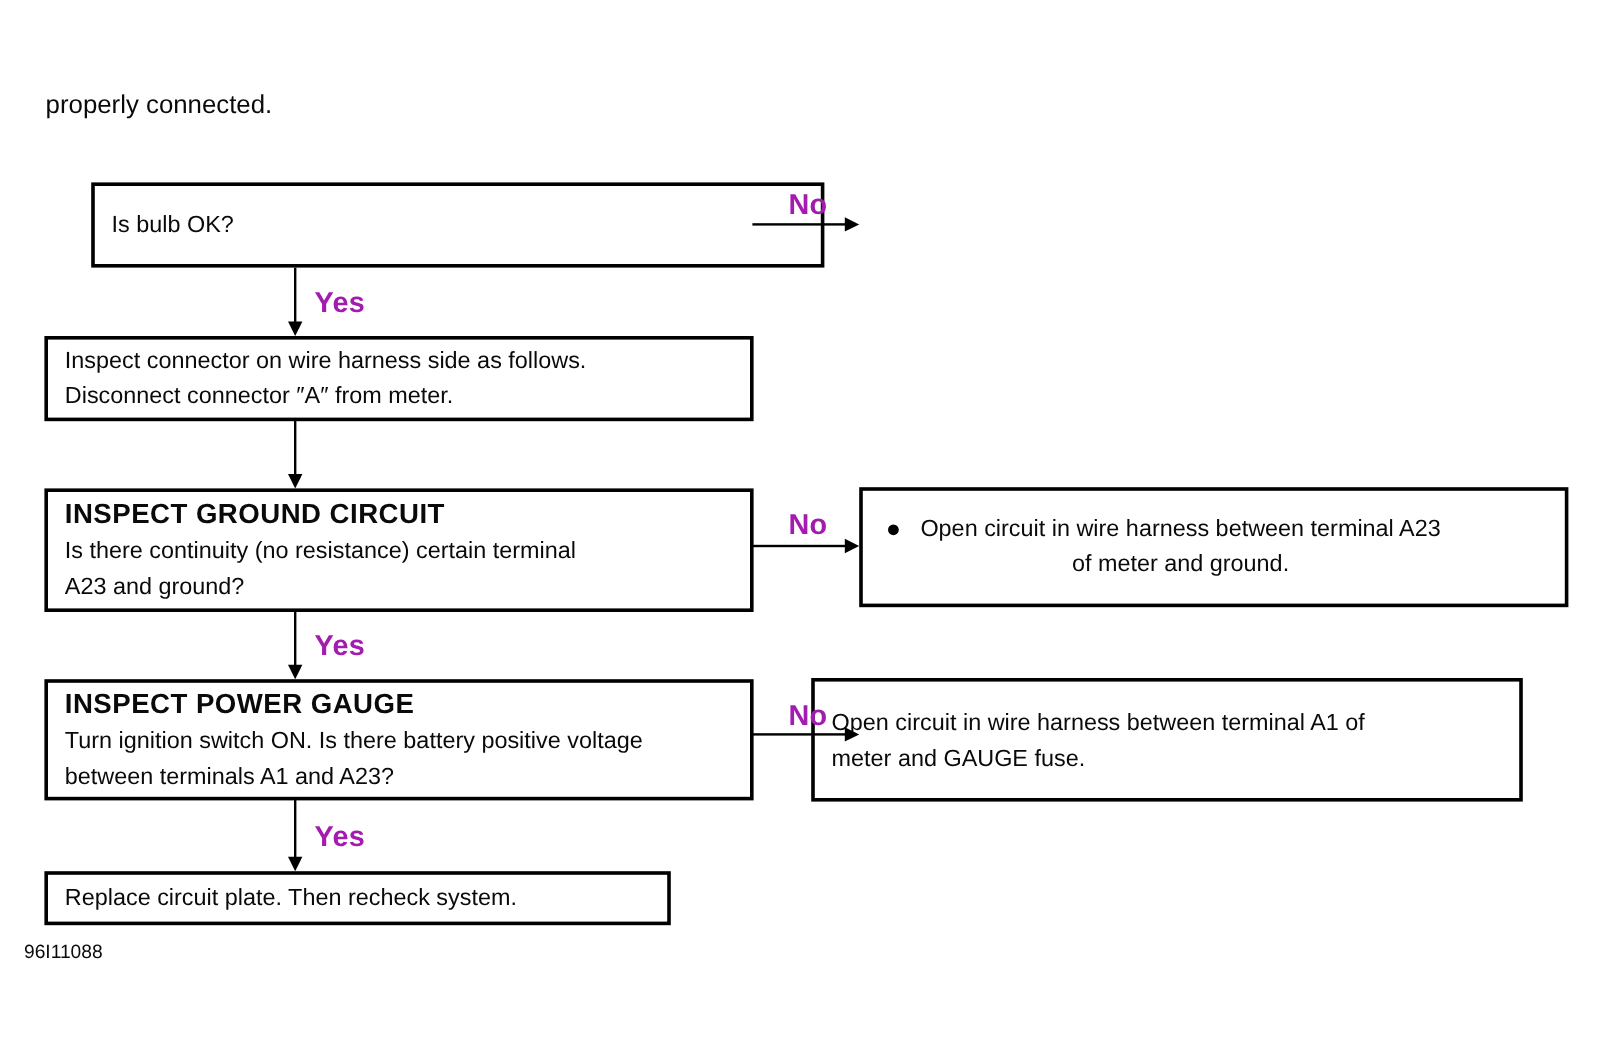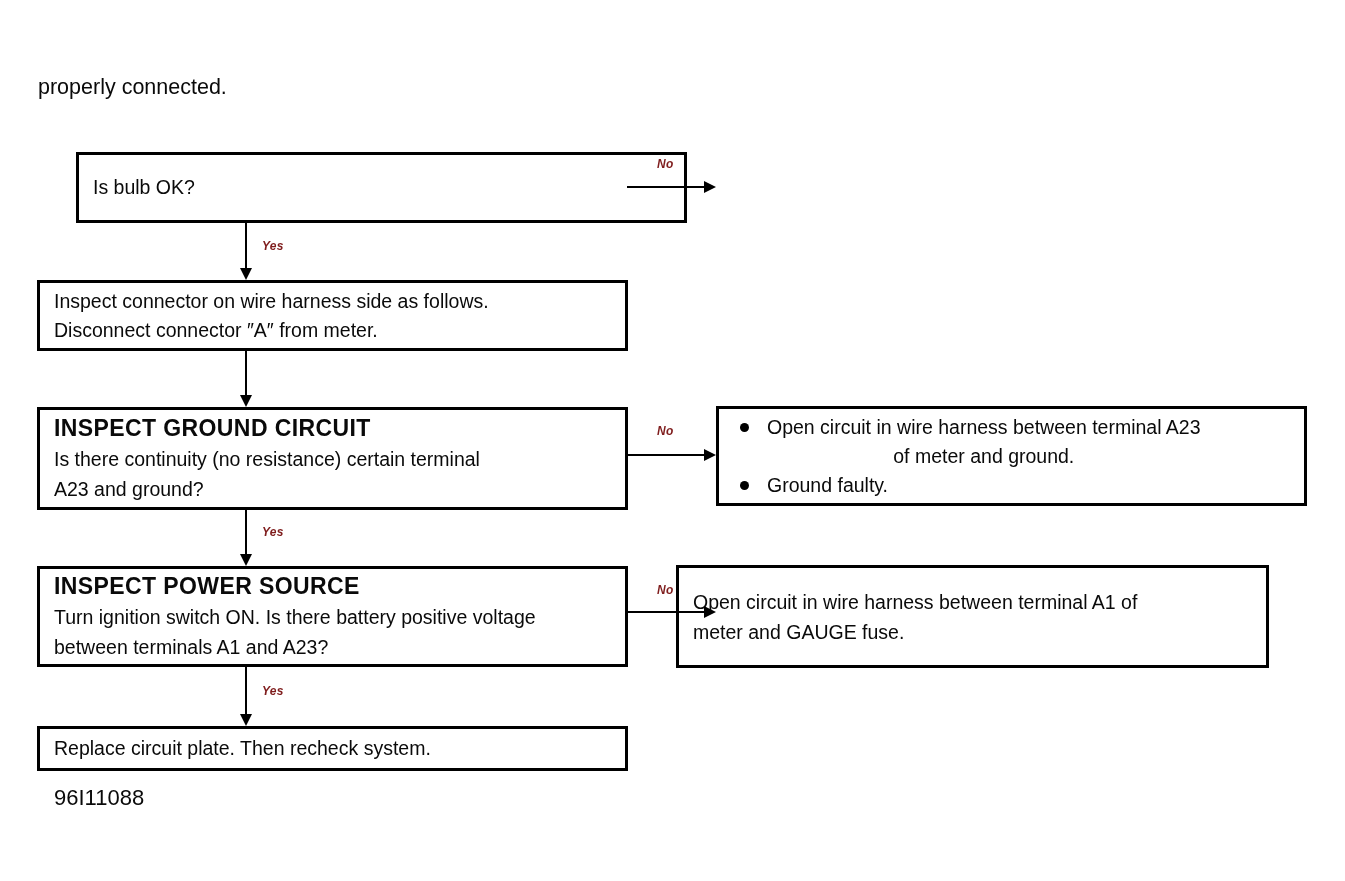--- a/index.html
+++ b/index.html
@@ -32,21 +32,21 @@
   .box .title {
     font-weight: bold; font-size: 23px; line-height: 31px; letter-spacing: 0.4px;
   }
   .b1 { left: 37px; top: 152px; width: 611px; height: 71px; margin-left: 39px; }
   .r1 { left: 716px; top: 151px; width: 592px; height: 73px; }
   .b2 { left: 37px; top: 280px; width: 591px; height: 71px; }
   .b3 { left: 37px; top: 407px; width: 591px; height: 103px; line-height: 30px; }
   .r3 { left: 716px; top: 406px; width: 591px; height: 100px; }
   .b4 { left: 37px; top: 566px; width: 591px; height: 101px; line-height: 30px; }
   .r4 { left: 676px; top: 565px; width: 593px; height: 103px; line-height: 30px; }
-  .b5 { left: 37px; top: 726px; width: 591px; height: 45px; }
+  .b5 { left: 37px; top: 726px; width: 522px; height: 45px; }
 
   
   .bullet-item { display: flex; text-align: center; }
   .bullet-col { flex: 0 0 34px; padding-top: 10px; padding-left: 7px; }
   .dot { width: 9px; height: 9px; border-radius: 50%; background: #000; }
 
   
   .vline { position: absolute; left: 245px; width: 2px; background: #000; }
   .v1 { top: 223px; height: 46px; }
   .v2 { top: 350px; height: 46px; }
@@ -62,34 +62,33 @@
   .hline { position: absolute; left: 627px; width: 78px; height: 2px; background: #000; }
   .h1 { top: 186px; } .h3 { top: 454px; } .h4 { top: 611px; }
   .tri-right {
     position: absolute; left: 704px; width: 0; height: 0;
     border-top: 6px solid transparent; border-bottom: 6px solid transparent;
     border-left: 12px solid #000;
   }
   .tr1 { top: 181px; } .tr3 { top: 449px; } .tr4 { top: 606px; }
 
   .flow-label {
-    position: absolute; font-size: 12px; font-weight: bold; color: #7f1d1d;
+    position: absolute; font-size: 24px; font-weight: bold; color: #a21caf;
     letter-spacing: 0.3px;
-    font-style: italic;
   }
   .yes1 { left: 262px; top: 239px; }
   .yes3 { left: 262px; top: 525px; }
   .yes4 { left: 262px; top: 684px; }
   .no1 { left: 657px; top: 157px; }
   .no3 { left: 657px; top: 424px; }
   .no4 { left: 657px; top: 583px; }
 
   .figure-code {
-    position: absolute; left: 54px; top: 785px;
-    font-size: 22px; color: #0a0a0a;
+    position: absolute; left: 20px; top: 785px;
+    font-size: 16px; color: #0a0a0a;
   }
 </style>
 </head>
 <body>
 
 <div class="page">
 
   <div class="note">
     <div>properly connected.</div>
   </div>
@@ -113,32 +112,24 @@
   <div class="box r3">
     <div class="bullet-item">
       <div class="bullet-col">
           <div class="dot"></div>
         </div>
       <div>
         <div>Open circuit in wire harness between terminal A23</div>
         <div>of meter and ground.</div>
       </div>
     </div>
-    <div class="bullet-item">
-      <div class="bullet-col">
-          <div class="dot"></div>
-        </div>
-      <div>
-        <div>Ground faulty.</div>
-      </div>
-    </div>
   </div>
 
   <div class="box b4">
-    <div class="title">INSPECT POWER SOURCE</div>
+    <div class="title">INSPECT POWER GAUGE</div>
     <div>Turn ignition switch ON. Is there battery positive voltage</div>
     <div>between terminals A1 and A23?</div>
   </div>
 
   <div class="box r4">
     <div>Open circuit in wire harness between terminal A1 of</div>
     <div>meter and GAUGE fuse.</div>
   </div>
 
   <div class="box b5">

